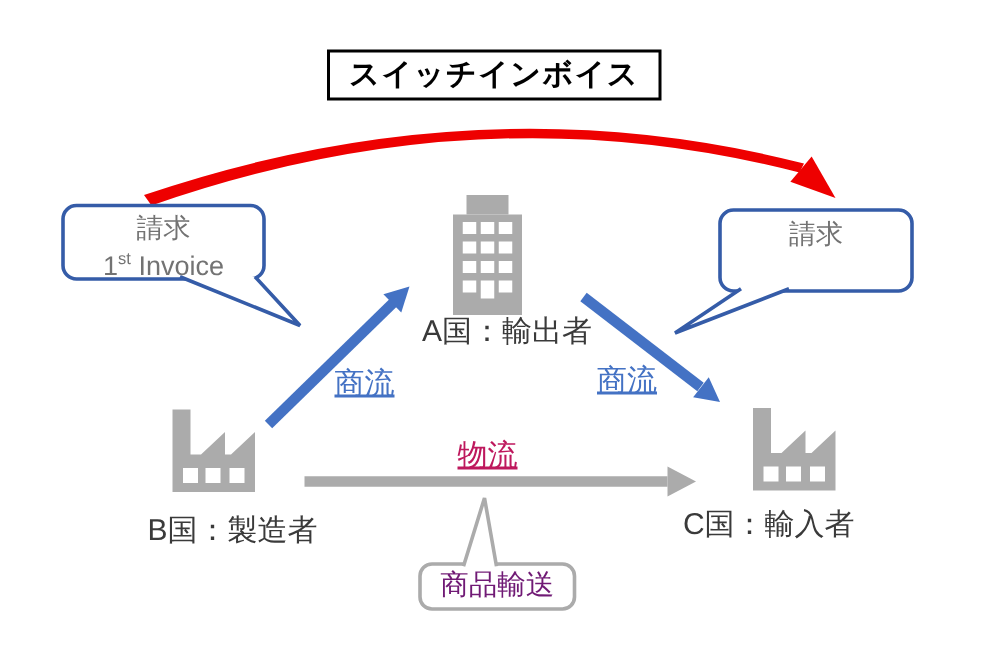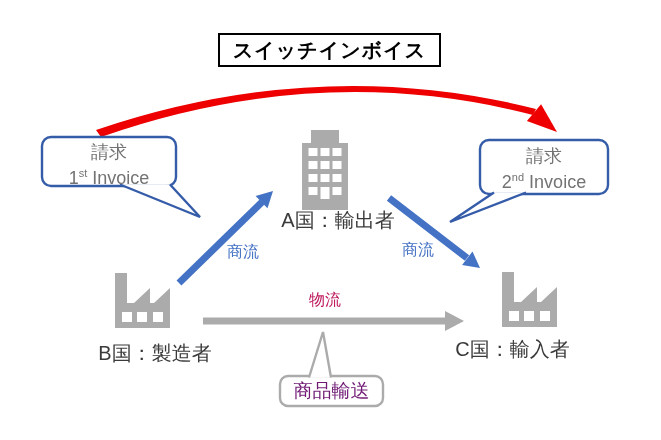--- a/index.html
+++ b/index.html
@@ -16,21 +16,21 @@
   .bubble-text{font-size:18px;line-height:21px;color:#737373;}
   .bubble-text .jp{font-size:18px;}
   .bubble-text sup{font-size:11px;}
   .inv-word{margin-left:5px;text-align:right;}
   .bubble-left-text{left:42px;top:142px;width:134px;}
   .bubble-right-text{left:480px;top:146px;width:128px;}
   .node-label{font-size:20px;color:#3a3a3a;}
   .label-exporter{left:250px;top:207px;width:176px;}
   .label-manufacturer{left:55px;top:340px;width:200px;}
   .label-importer{left:420px;top:336px;width:185px;}
-  .flow-label{font-size:16px;}
+  .flow-label{font-size:20px;text-decoration:underline;}
   .commerce{color:#4472c4;}
   .commerce-left{left:203px;top:242px;width:80px;}
   .commerce-right{left:378px;top:240px;width:80px;}
   .logistics{left:285px;top:290px;width:80px;color:#be185d;}
   .transport-label{left:280px;top:376px;width:103px;height:30px;line-height:30px;font-size:19px;color:#701a75;}
 </style>
 </head>
 <body>
 
 <div id="canvas">
@@ -114,21 +114,20 @@
 
   <div class="txt title-box">スイッチインボイス</div>
 
   <div class="txt bubble-text bubble-left-text">
     <div class="jp">請求</div>
     <div><span>1</span><sup>st</sup><span class="inv-word">Invoice</span></div>
   </div>
 
   <div class="txt bubble-text bubble-right-text">
     <div class="jp">請求</div>
-    <div><span>2</span><sup>nd</sup><span class="inv-word">Invoice</span></div>
   </div>
 
   <div class="txt node-label label-exporter">A国：輸出者</div>
   <div class="txt node-label label-manufacturer">B国：製造者</div>
   <div class="txt node-label label-importer">C国：輸入者</div>
 
   <div class="txt flow-label commerce commerce-left">商流</div>
   <div class="txt flow-label commerce commerce-right">商流</div>
   <div class="txt flow-label logistics">物流</div>
   <div class="txt transport-label">商品輸送</div>

